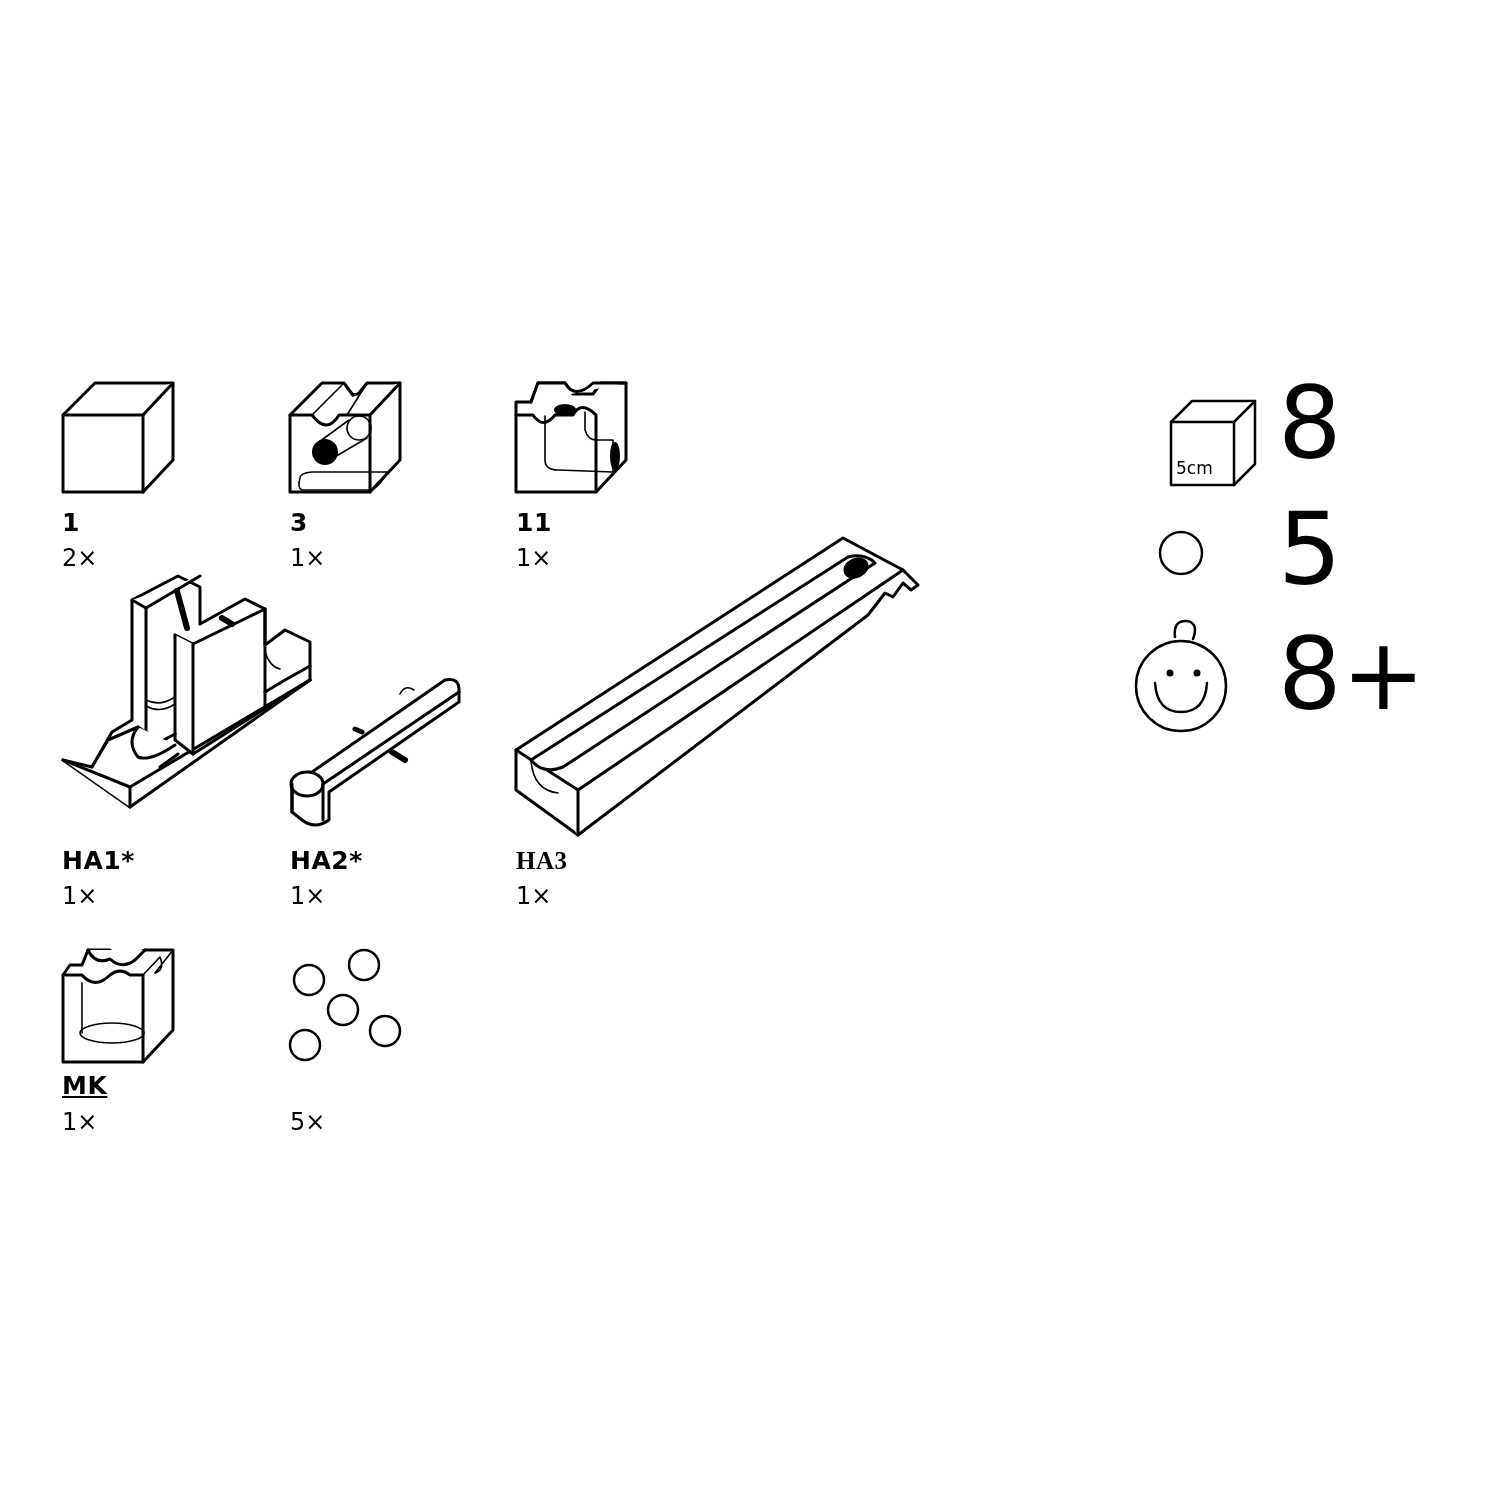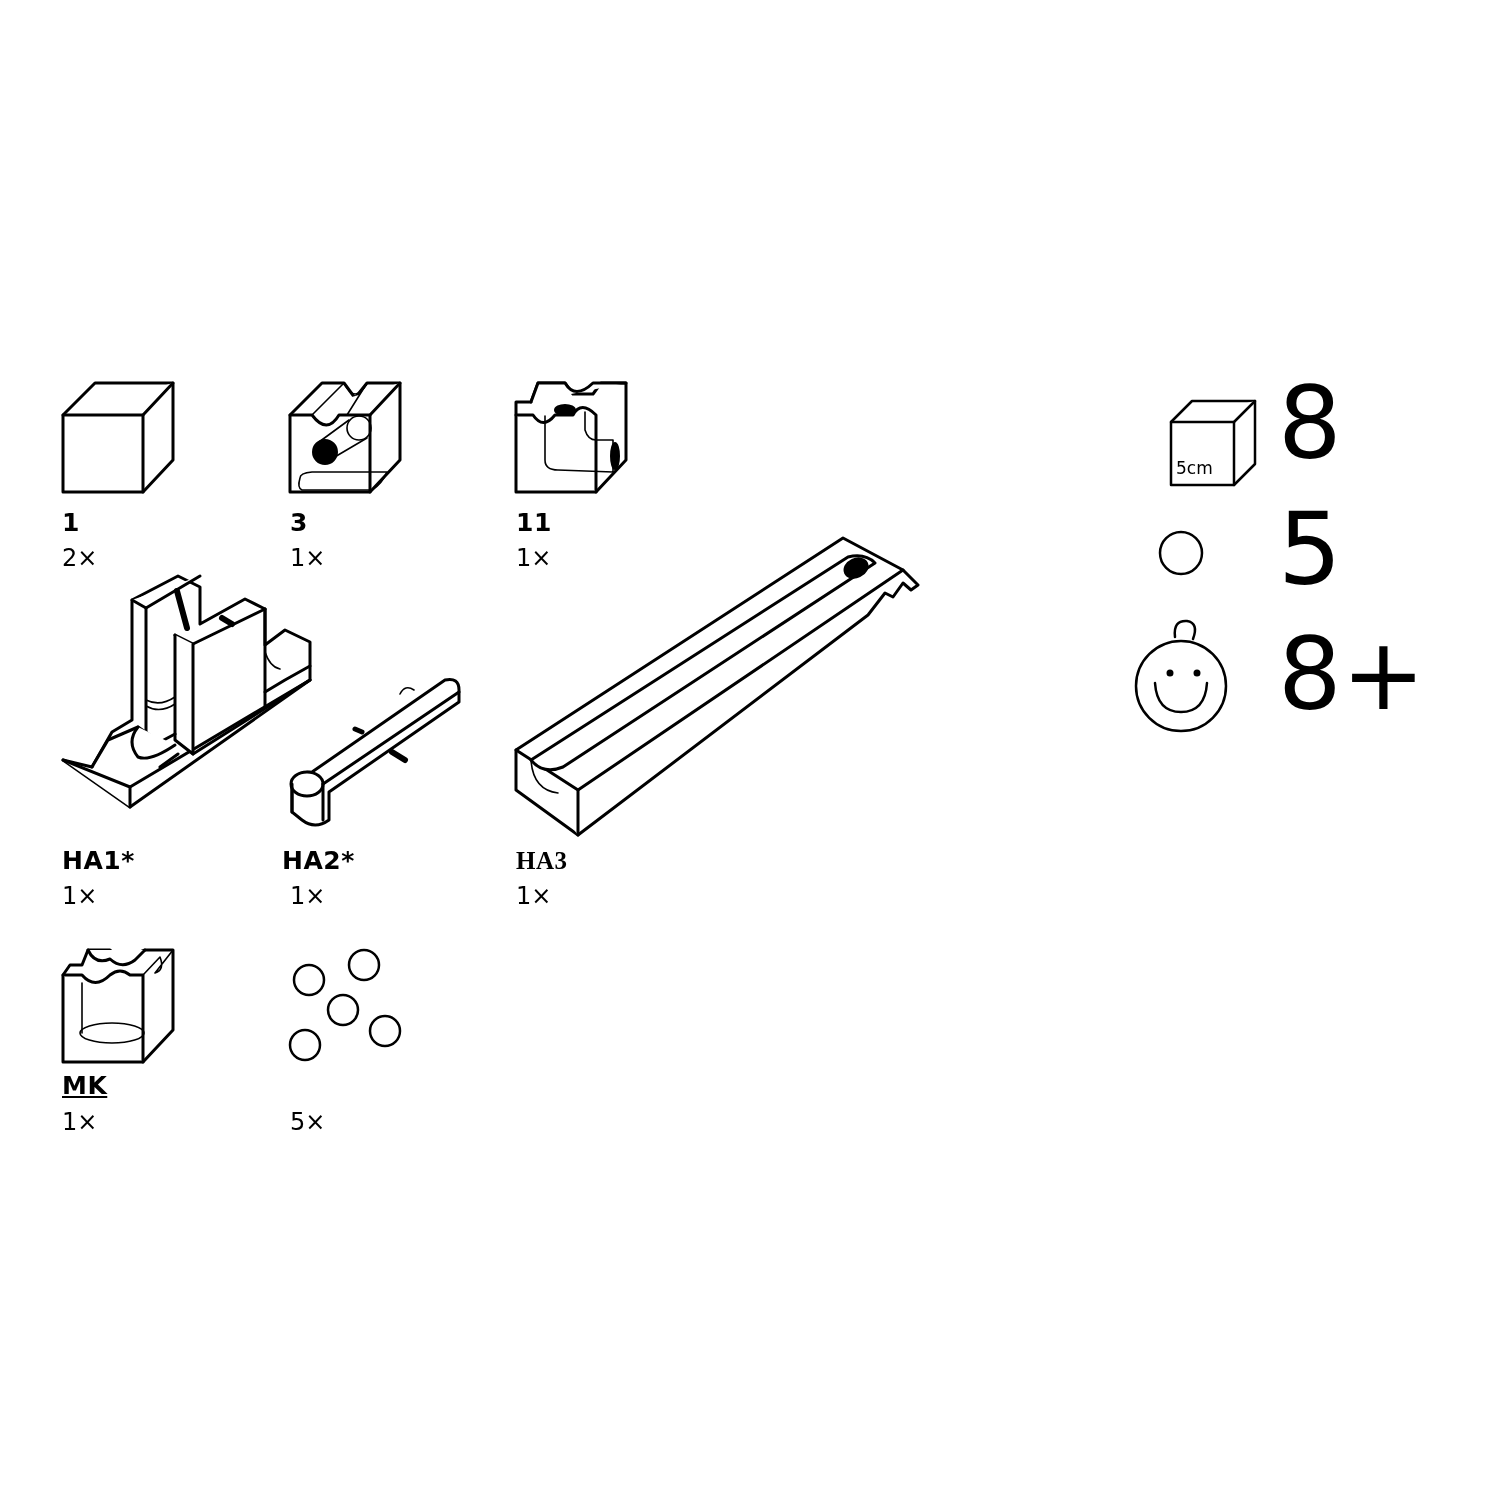--- a/index.html
+++ b/index.html
@@ -85,21 +85,21 @@
     <path class="s" d="M25,100 L158,8 Q172,5 172,18 L172,30 L42,120 L42,148 Q28,158 15,148 L5,140 L5,110 Q8,100 25,100 Z"></path>
     <ellipse class="s" cx="20" cy="112" rx="16" ry="12"></ellipse>
     <line class="s" x1="36" y1="112" x2="36" y2="148"></line>
     <line class="s" x1="5" y1="112" x2="5" y2="140"></line>
     <path class="s" d="M36,112 L172,20"></path>
     <path class="t" d="M113,22 Q118,12 127,18"></path>
     <line x1="68" y1="57" x2="75" y2="60" stroke="#000" stroke-width="5" stroke-linecap="round"></line>
     <line x1="105" y1="80" x2="118" y2="88" stroke="#000" stroke-width="6" stroke-linecap="round"></line>
   </svg>
 </div>
-<span class="code" style="left:282px;top:848px;text-align:center;">HA2*</span>
+<span class="code" style="left:290px;top:848px;text-align:center;">HA2*</span>
 <span class="qty" style="left:290px;top:884px;">1×</span>
 
 <div class="piece" style="left:513px;top:535px;width:410px;height:300px;">
   <svg width="410" height="300">
     <polygon class="s" points="3,215 330,3 390,35 405,50 398,55 390,48 380,62 372,58 355,80 65,300 3,255"></polygon>
     <polyline class="s" points="3,215 65,255 65,300"></polyline>
     <polyline class="s" points="65,255 390,35"></polyline>
     <path class="s" d="M18,225 L335,22 Q352,18 362,28 L50,232 Q30,240 18,225"></path>
     <path class="t" d="M18,225 Q20,255 45,258"></path>
     <ellipse class="f" cx="343" cy="33" rx="12" ry="9" transform="rotate(-25 343 33)"></ellipse>

